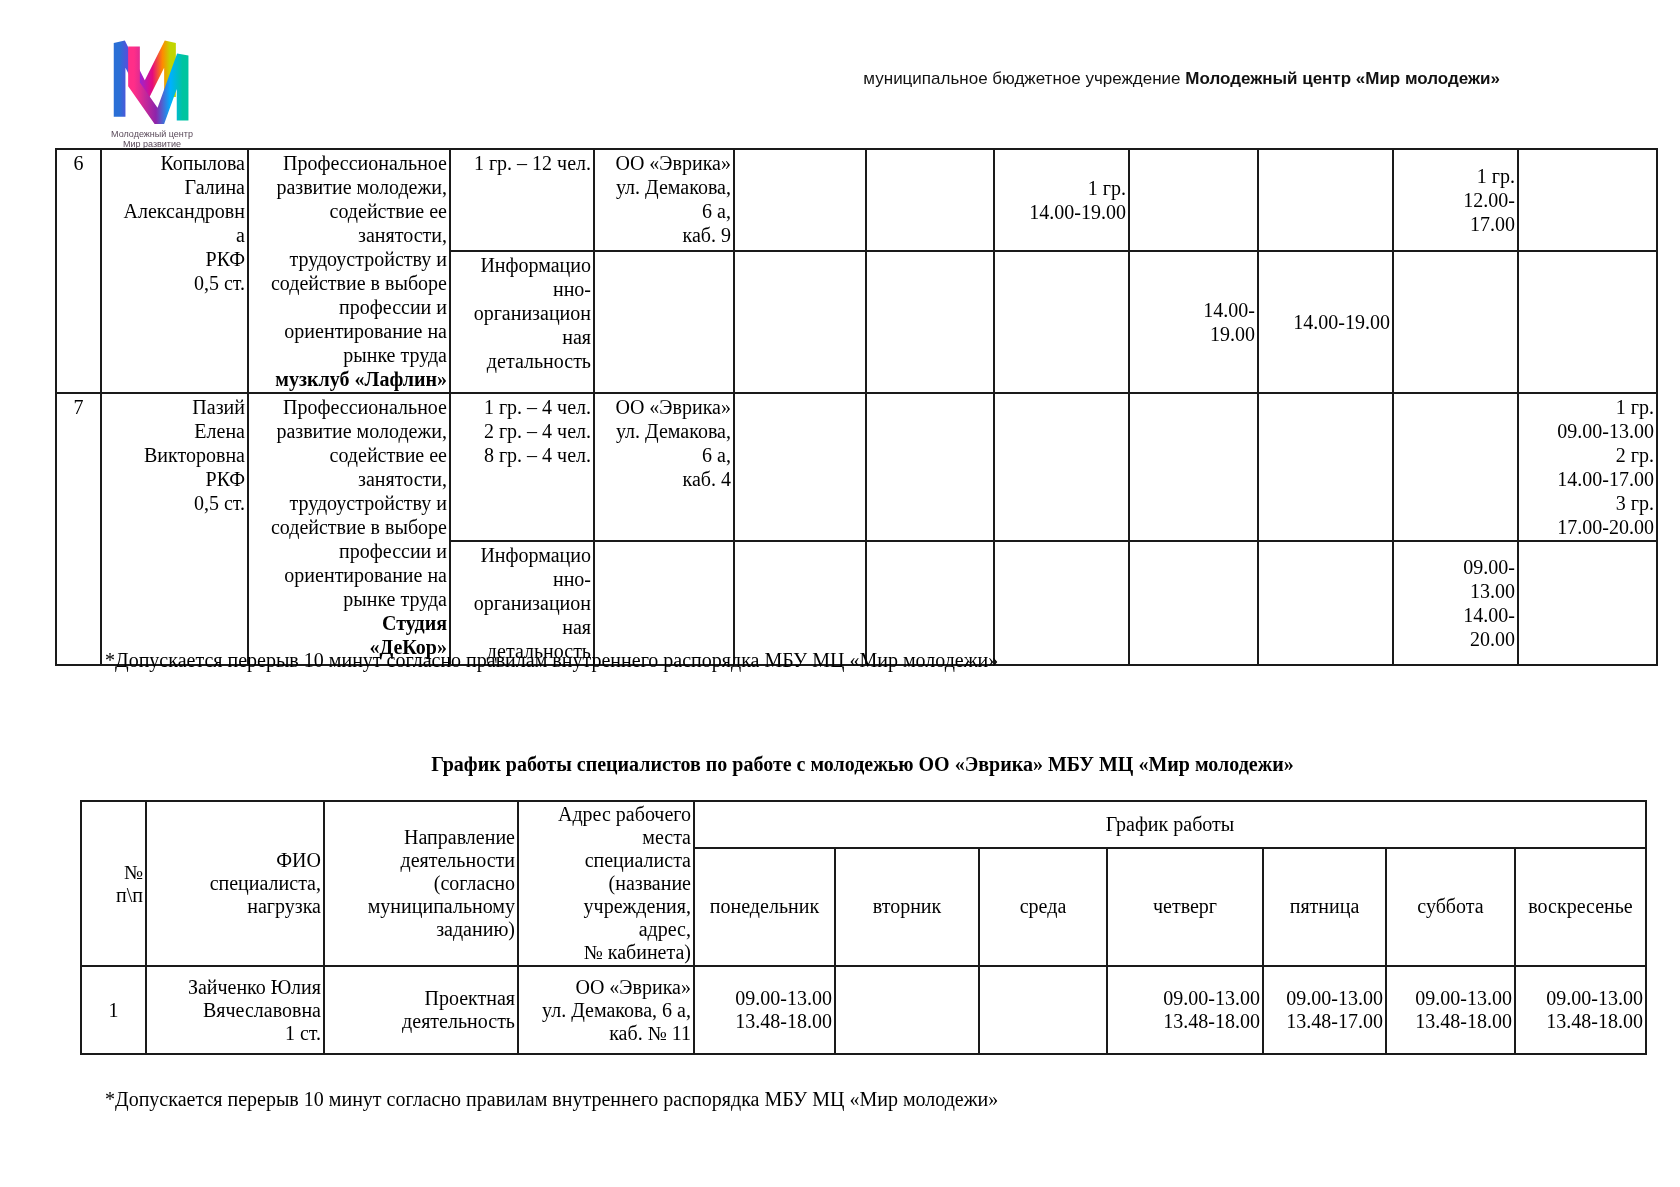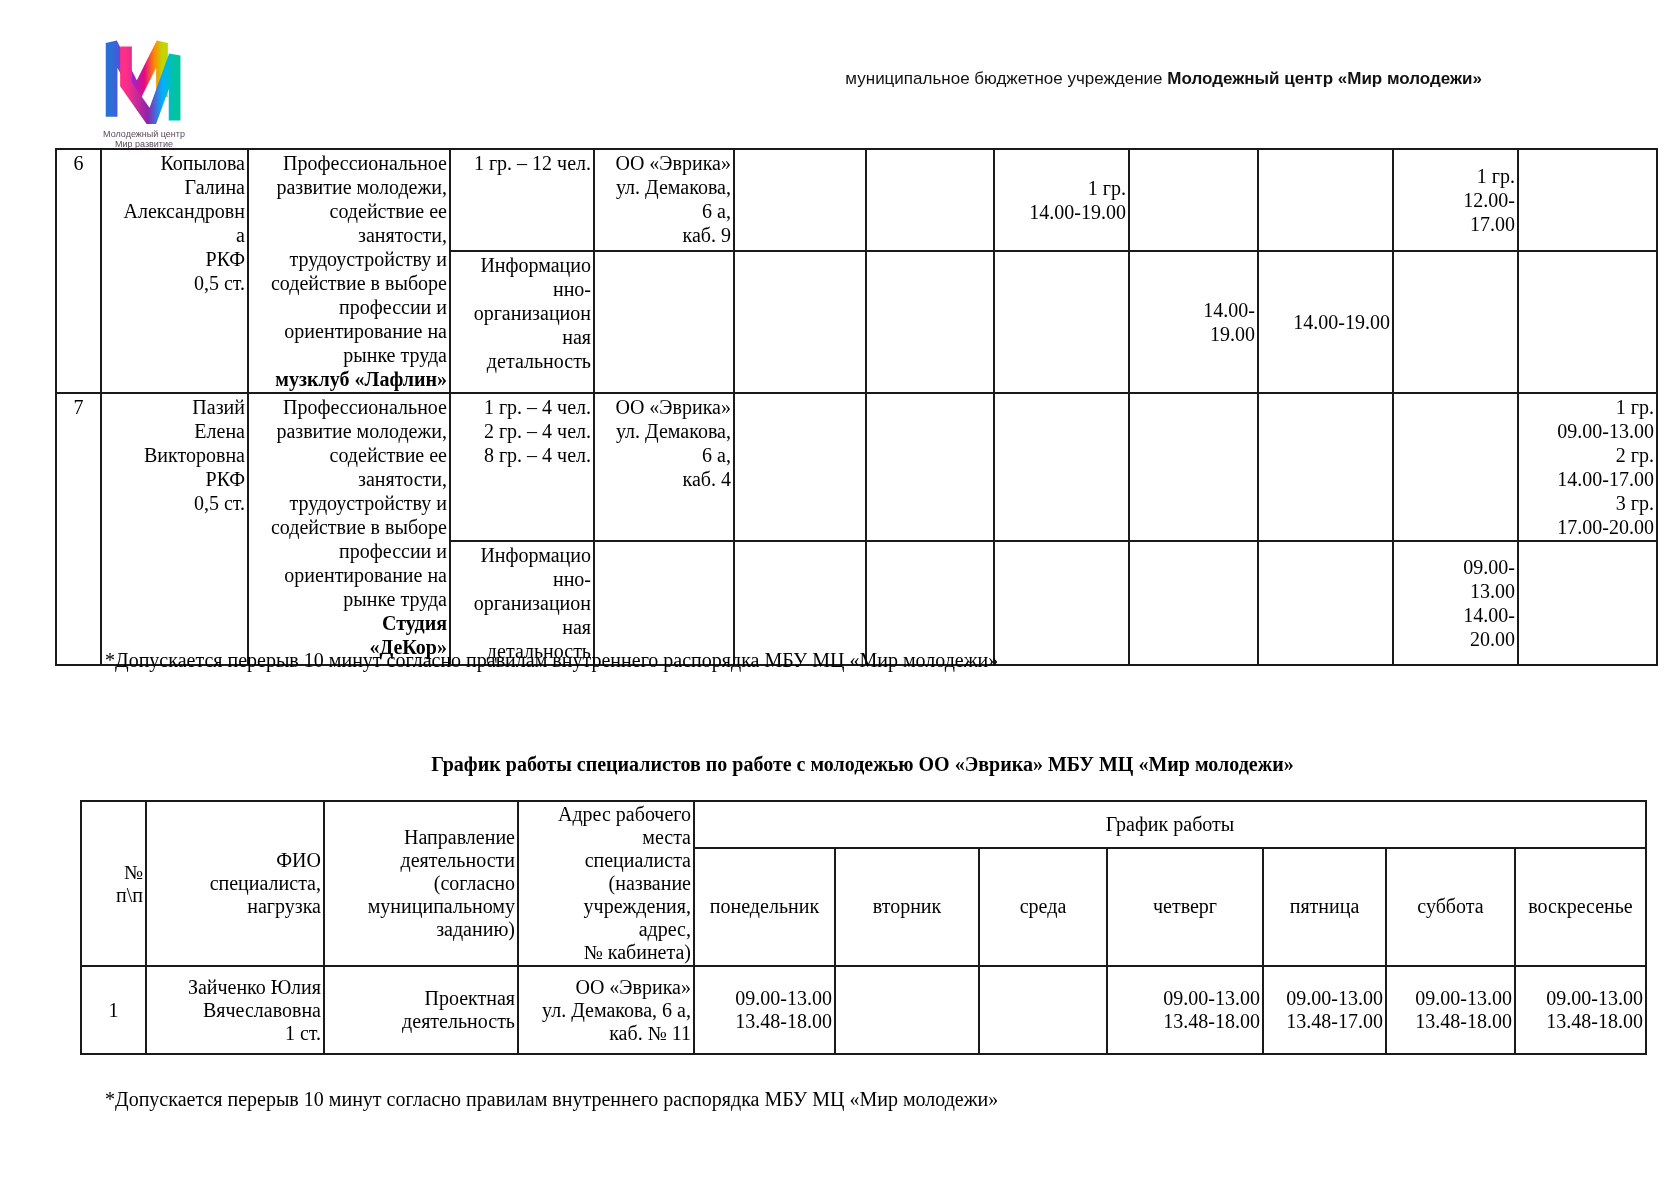--- a/index.html
+++ b/index.html
@@ -3,24 +3,24 @@
 <meta charset="utf-8">
 <style>
   html,body{margin:0;padding:0;}
   body{
     width:1680px;height:1187px;position:relative;overflow:hidden;
     background:#ffffff;color:#000;
     font-family:"Liberation Serif","DejaVu Serif",serif;
   }
   .pre{white-space:pre-line;text-align:right;}
   
-  .logo-block{position:absolute;left:84px;top:34px;width:120px;text-align:center;}
+  .logo-block{position:absolute;left:92px;top:34px;width:120px;text-align:center;}
   .logo-caption{font-family:"Liberation Sans","DejaVu Sans",sans-serif;font-size:9px;line-height:10px;color:#5a4a5a;margin-top:1px;}
   .org-block{
-    position:absolute;right:198px;top:60px;text-align:right;
+    position:absolute;right:180px;top:60px;text-align:right;
     font-family:"Liberation Sans","DejaVu Sans",sans-serif;
     font-size:17px;line-height:38px;color:#111;
   }
   .org-block b{font-weight:bold;}
   
   table{border-collapse:collapse;table-layout:fixed;}
   td,th{border:2px solid #1a1a1a;padding:1px 2px;text-align:center;font-size:20px;line-height:24px;font-weight:normal;overflow:hidden;}
   .t1{position:absolute;left:55px;top:148px;width:1601px;}
   .t1 td{vertical-align:top;}
   .t1 td.day{vertical-align:middle;padding-left:32px;}

